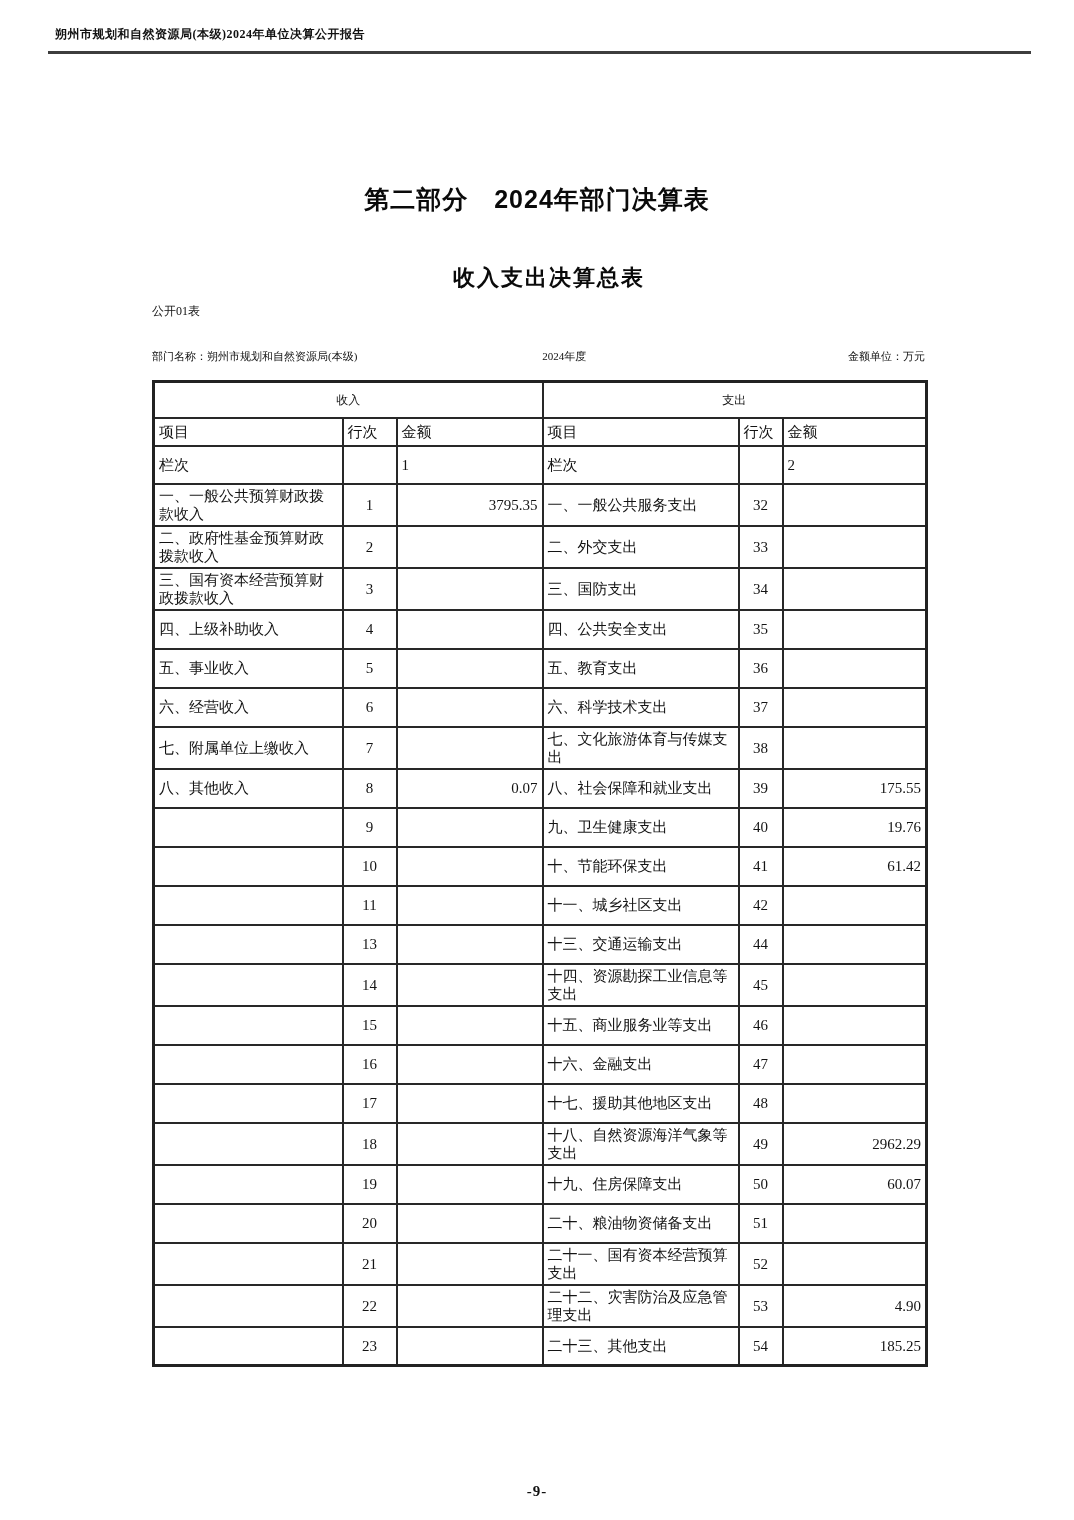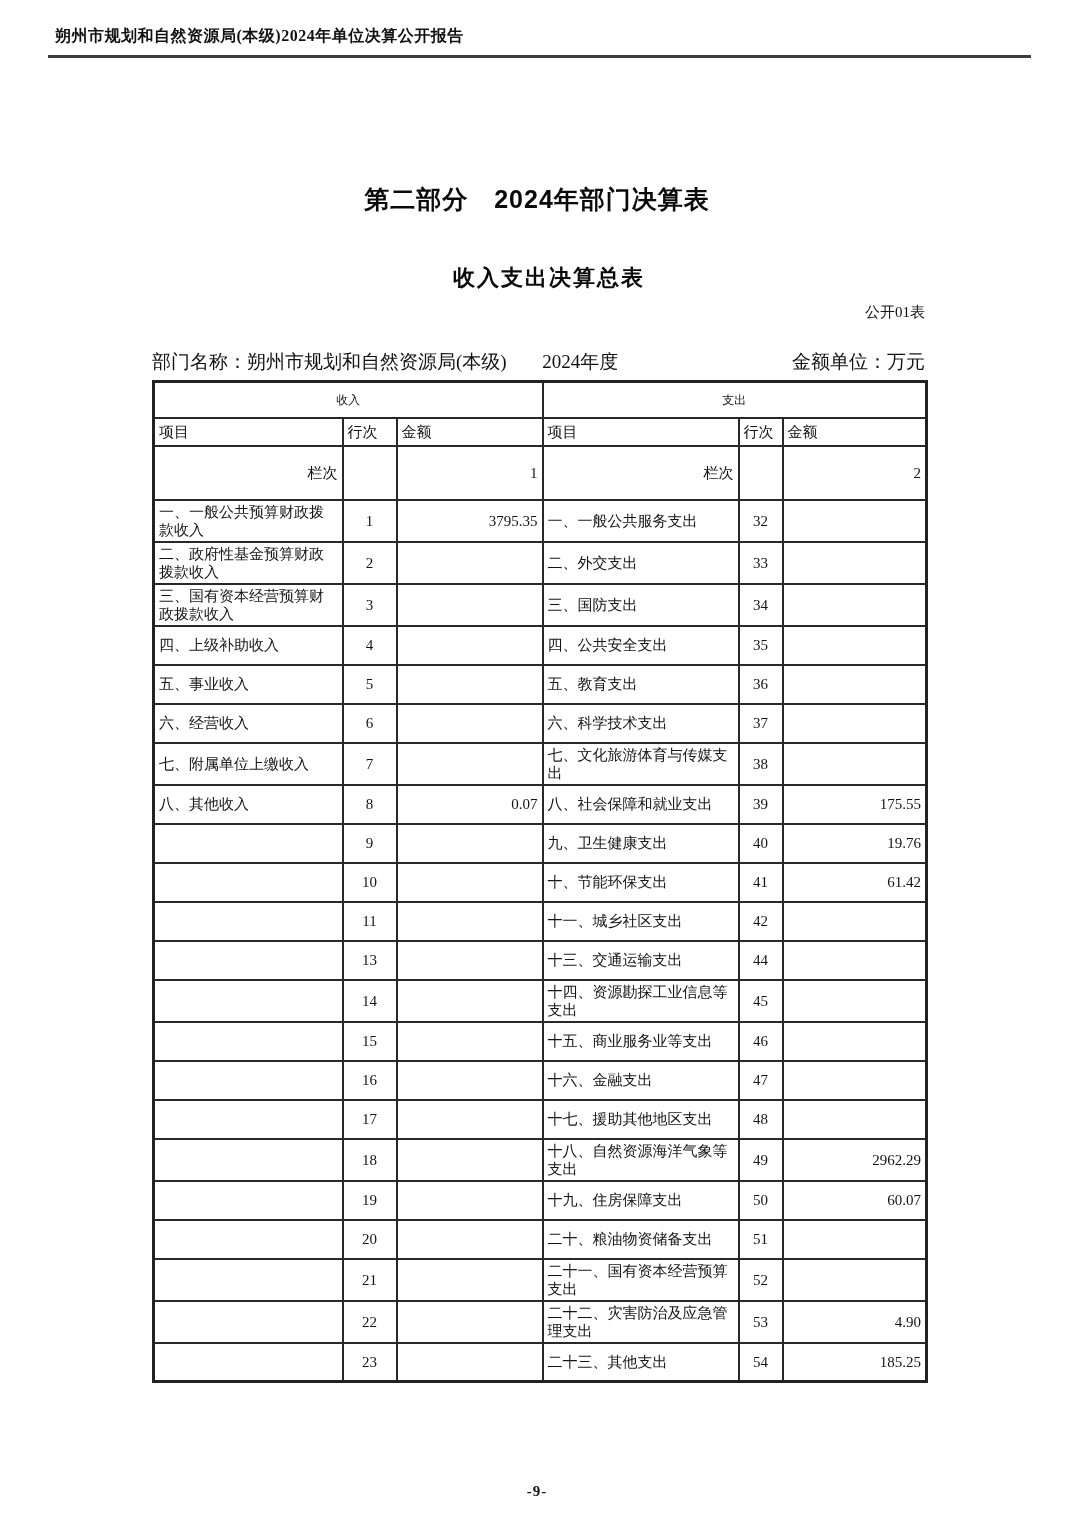--- a/index.html
+++ b/index.html
@@ -16,21 +16,21 @@
   
   .doc-header {
     position: absolute;
     left: 48px;
     top: 26px;
     width: 983px;
     border-bottom: 3px solid #3d3d3d;
     padding-bottom: 8px;
   }
   .doc-header-text {
-    font-size: 16px;
+    font-size: 12px;
     font-weight: bold;
     padding-left: 7px;
     letter-spacing: 0.5px;
     color: #111;
   }
 
   .part-title {
     position: absolute;
     top: 183px;
     left: 0;
@@ -54,33 +54,33 @@
     letter-spacing: 2px;
     color: #0a0a0a;
     padding-left: 24px;
   }
 
   .table-label {
     position: absolute;
     top: 303px;
     left: 152px;
     width: 773px;
-    text-align: right;
-    font-size: 15px;
+    text-align: left;
+    font-size: 12px;
     color: #111;
     font-family: Liberation Serif, serif;
   }
 
   .meta-row {
     position: absolute;
     top: 349px;
     left: 152px;
     width: 773px;
     height: 20px;
-    font-size: 19px;
+    font-size: 11px;
     color: #111;
   }
   .meta-dept { position: absolute; left: 0; }
   .meta-year { position: absolute; left: 50.5%; }
   .meta-unit { position: absolute; right: 0; }
 
   table.main-table {
     position: absolute;
     top: 380px;
     left: 152px;
@@ -103,22 +103,22 @@
     font-size: 12px;
     text-align: center;
     vertical-align: middle;
   }
   .main-table thead tr.colhead-row th {
     height: 28px;
     text-align: left;
     vertical-align: middle;
   }
   .main-table thead tr.lane-row td {
-    height: 54px;
-    text-align: right;
+    height: 38px;
+    text-align: left;
     vertical-align: middle;
   }
   .main-table tbody tr { height: 39px; }
   .main-table tbody td { vertical-align: middle; }
   .cell-item   { text-align: left;  padding: 3px 3px; }
   .cell-line   { text-align: center; }
   .cell-amount { text-align: right; padding-right: 4px; }
 
   .page-footer {
     position: absolute;

